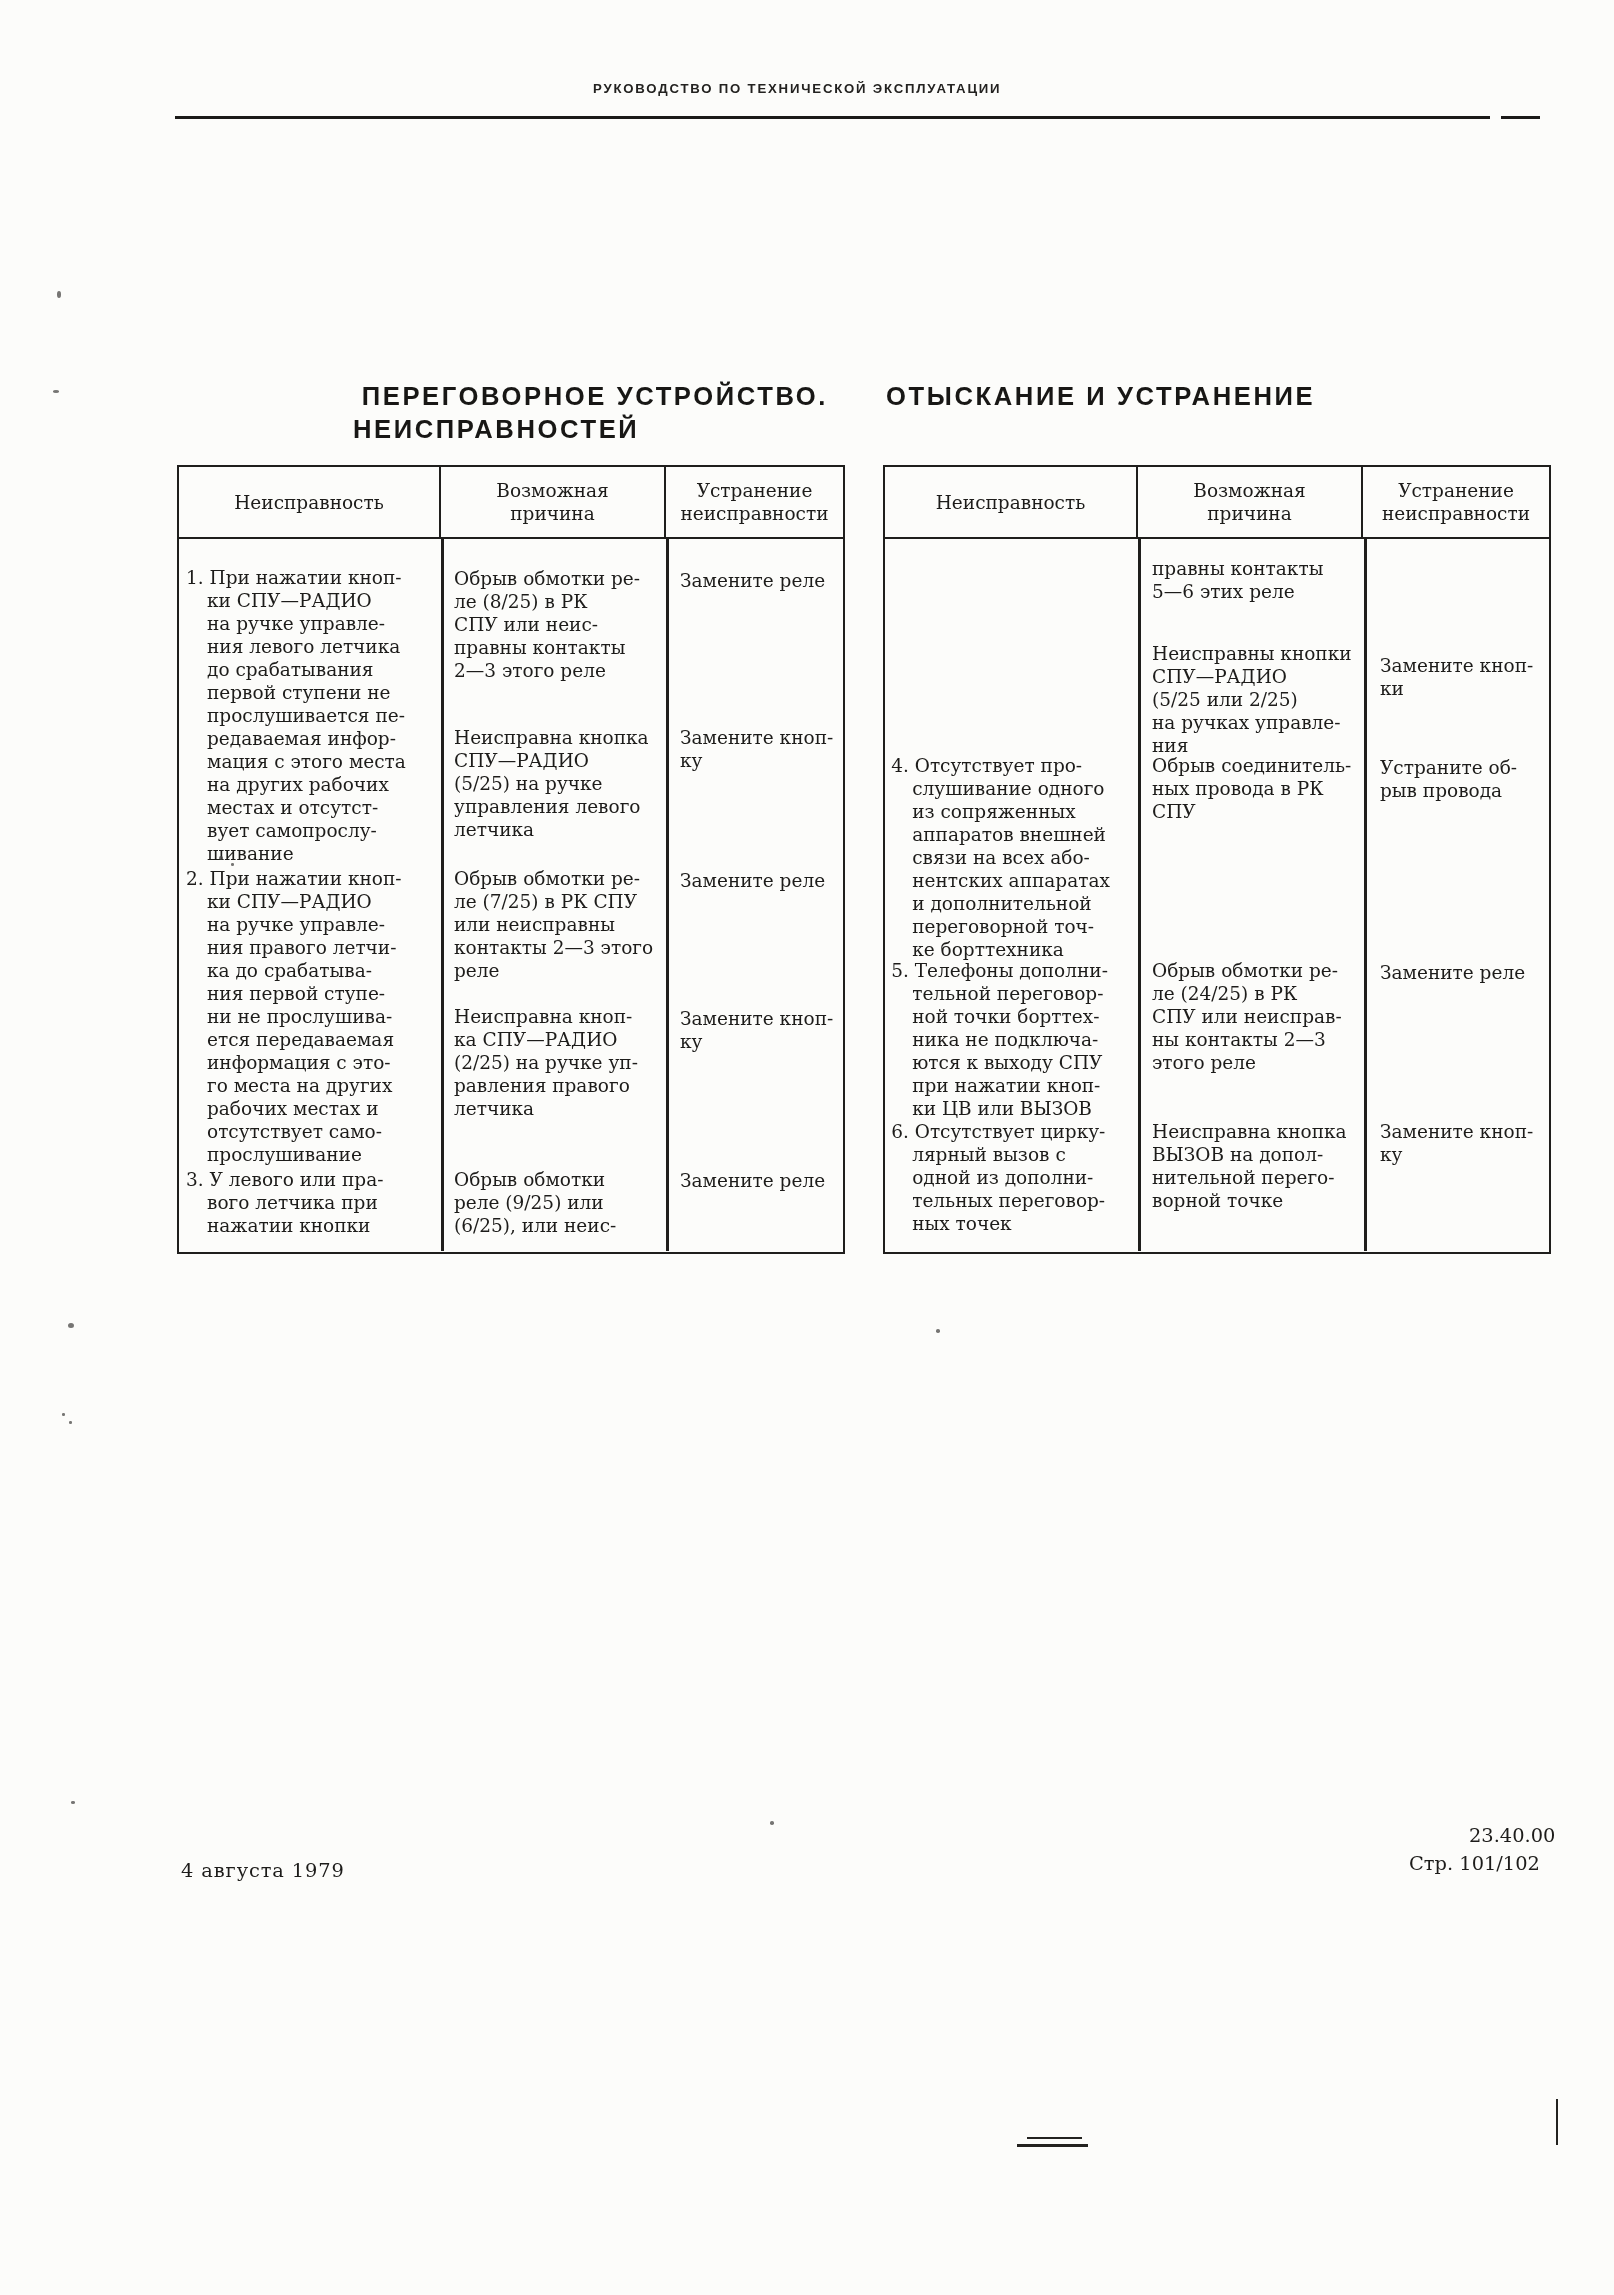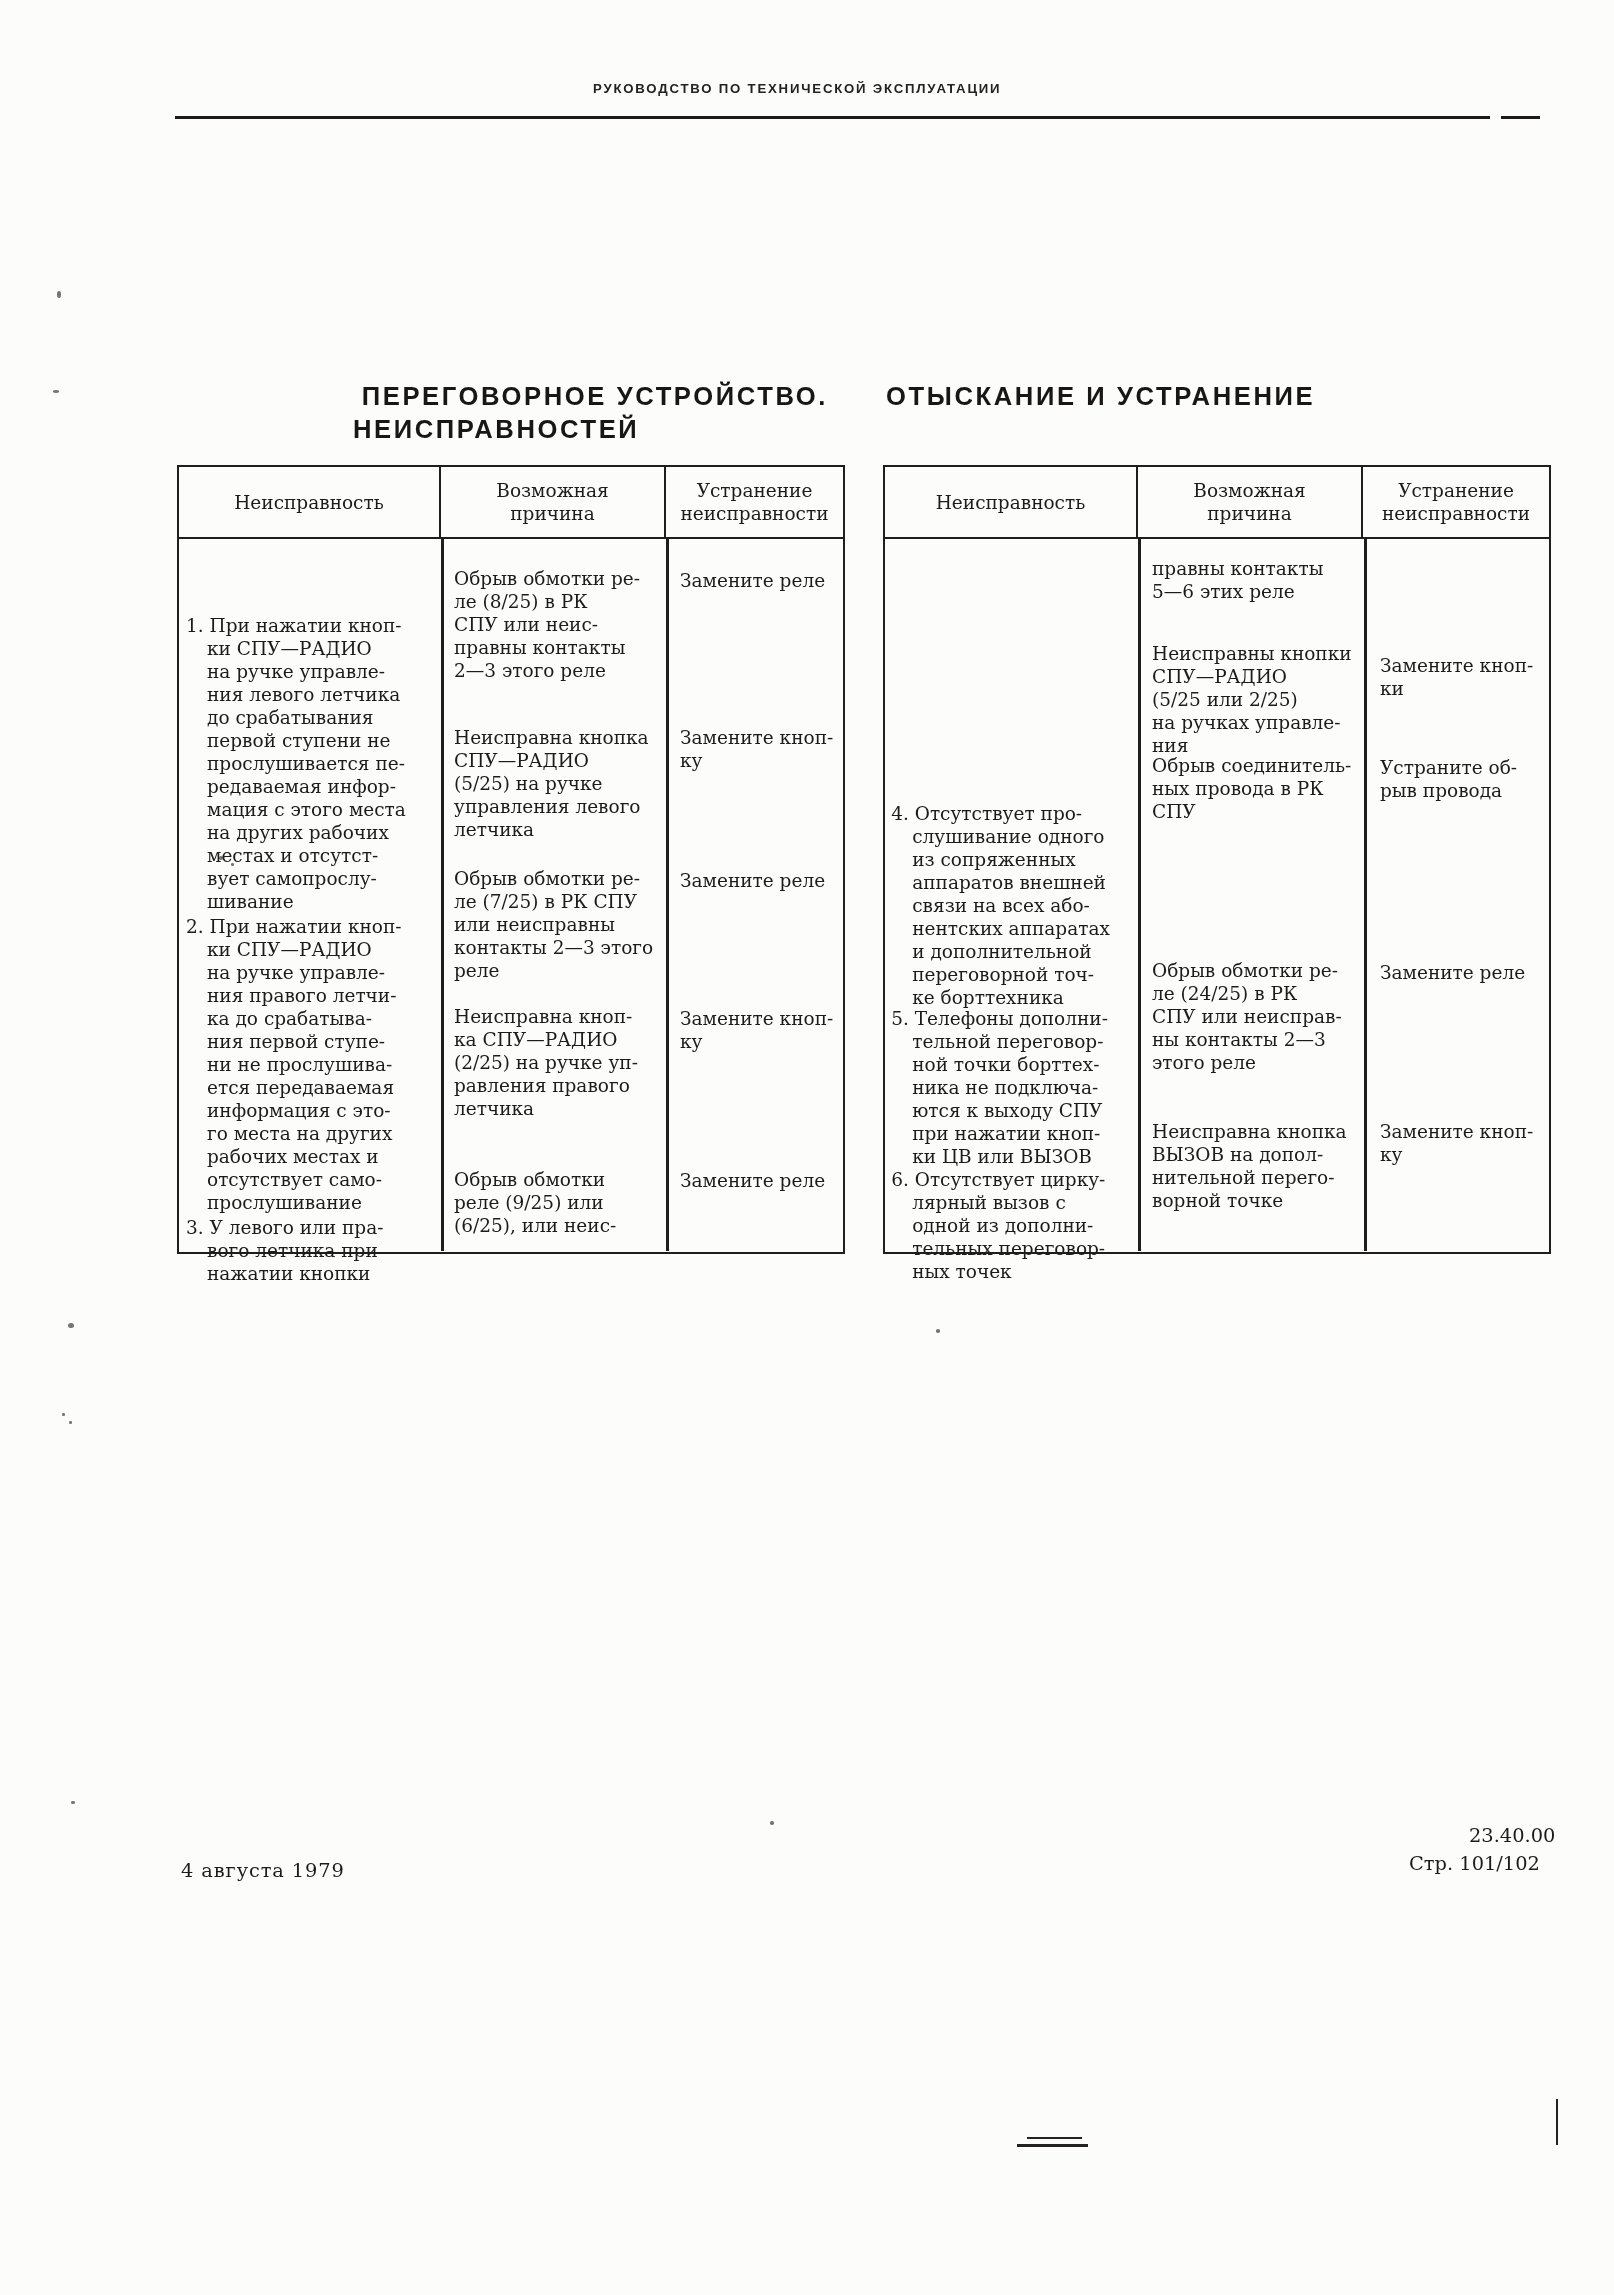--- a/index.html
+++ b/index.html
@@ -43,21 +43,21 @@
   .lt .sep1{left:262px;}  .lt .sep2{left:487px;}
   .rt .sep1{left:253px;}  .rt .sep2{left:479px;}
 
   .cell{position:absolute;font-size:18.5px;line-height:23px;white-space:pre-line;box-sizing:border-box;}
   .lt .c1{left:7px;width:251px;}
   .lt .c2{left:275px;width:205px;}
   .lt .c3{left:501px;width:161px;}
   .rt .c1{left:6.2px;width:242px;}
   .rt .c2{left:267px;width:205px;}
   .rt .c3{left:495px;width:168px;}
-  .hang{padding-left:21px;text-indent:-21px;margin-top:48px;}
+  .hang{padding-left:21px;text-indent:-21px;}
   .cont{padding-left:21px;}
 
   
   .footer-date{position:absolute;left:181px;top:1859px;font-size:19.4px;letter-spacing:0.9px;}
   .footer-code{position:absolute;left:1469px;top:1824px;font-size:19.4px;}
   .footer-page{position:absolute;left:1409px;top:1852px;font-size:19.4px;}
 
   
   .speck{position:absolute;background:#4a4845;border-radius:50%;opacity:.75;}
   .mark-line{position:absolute;background:#23221f;}

